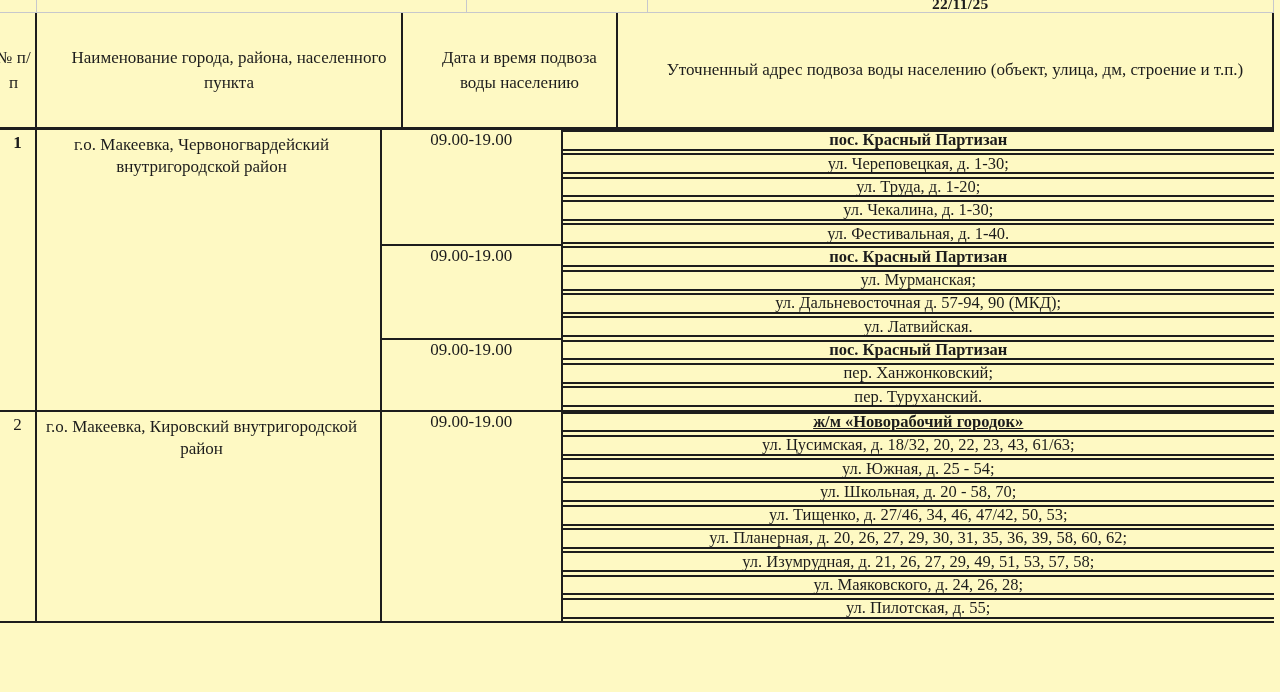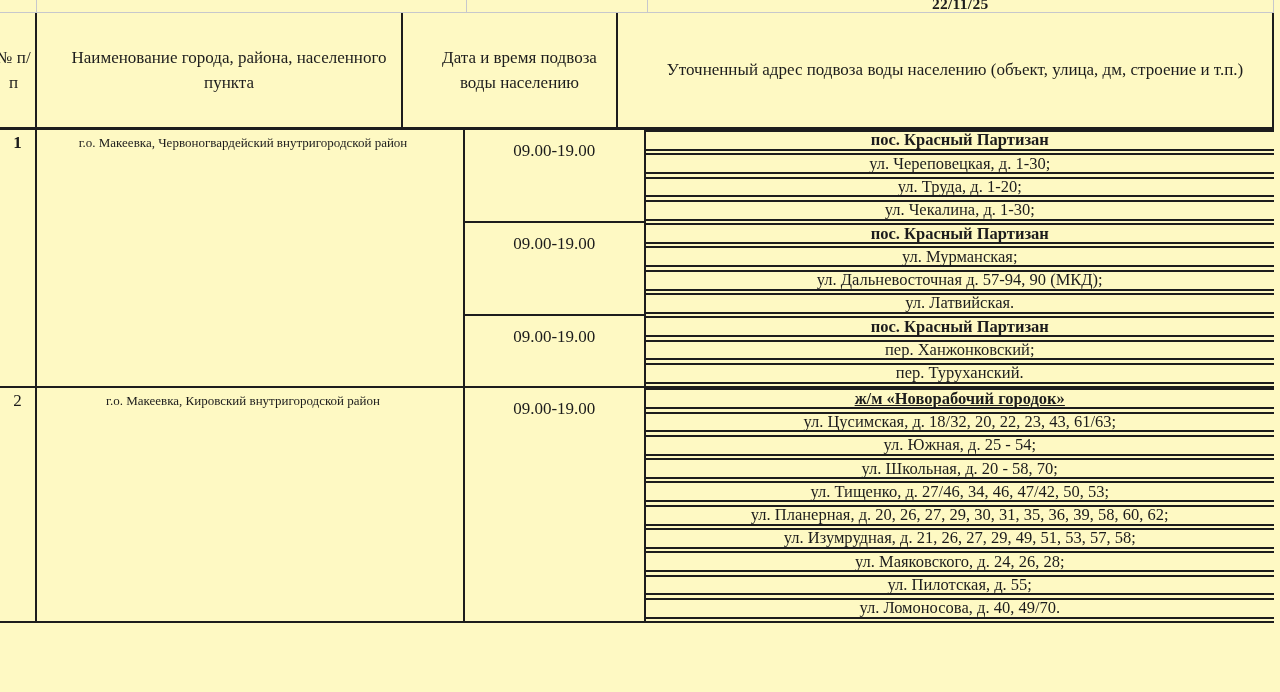--- a/index.html
+++ b/index.html
@@ -66,35 +66,35 @@
   
   .row { display: flex; width: 1274px; border-bottom: 2.5px solid #1d1d1d; }
   .r-num {
     width: 37px;
     align-items: flex-start;
     padding-top: 3px;
     font-size: 17px;
   }
   .r-num.bold { font-weight: bold; }
   .r-name {
-    width: 428px;
+    width: 345px;
     align-items: flex-start;
     padding: 4px 22px 0 8px;
-    font-size: 13px;
+    font-size: 17px;
     line-height: 1.32;
   }
   .blocks { flex: 1; display: flex; flex-direction: column; }
   .block { display: flex; }
   .time-cell {
     width: 180.5px;
     border-right: 2.5px solid #1d1d1d;
     display: flex;
     justify-content: center;
     align-items: flex-start;
-    padding-top: 11px;
+    padding-top: 0;
     font-size: 17px;
   }
   .block:not(:last-child) .time-cell { border-bottom: 2.5px solid #1d1d1d; }
   .addrs { flex: 1; display: flex; flex-direction: column; }
   .addr {
     height: 20.8px;
     margin-bottom: 2.5px;
     border-top: 2px solid #1d1d1d;
     border-bottom: 2px solid #1d1d1d;
     display: flex;
@@ -135,20 +135,21 @@
         <div class="cell r-num bold">1</div>
         <div class="cell r-name">г.о. Макеевка, Червоногвардейский внутригородской район</div>
         <div class="blocks">
           <div class="block">
             <div class="time-cell">09.00-19.00</div>
             <div class="addrs">
               <div class="addr bold">пос. Красный Партизан</div>
               <div class="addr">ул. Череповецкая, д. 1-30;</div>
               <div class="addr">ул. Труда, д. 1-20;</div>
               <div class="addr">ул. Чекалина, д. 1-30;</div>
+              <div class="addr">ул. Фестивальная, д. 1-40.</div>
             </div>
           </div>
           <div class="block">
             <div class="time-cell">09.00-19.00</div>
             <div class="addrs">
               <div class="addr bold">пос. Красный Партизан</div>
               <div class="addr">ул. Мурманская;</div>
               <div class="addr">ул. Дальневосточная д. 57-94, 90 (МКД);</div>
               <div class="addr">ул. Латвийская.</div>
             </div>
@@ -172,20 +173,19 @@
             <div class="addrs">
               <div class="addr bold underline">ж/м «Новорабочий городок»</div>
               <div class="addr">ул. Цусимская, д. 18/32, 20, 22, 23, 43, 61/63;</div>
               <div class="addr">ул. Южная, д. 25 - 54;</div>
               <div class="addr">ул. Школьная, д. 20 - 58, 70;</div>
               <div class="addr">ул. Тищенко, д. 27/46, 34, 46, 47/42, 50, 53;</div>
               <div class="addr">ул. Планерная, д. 20, 26, 27, 29, 30, 31, 35, 36, 39, 58, 60, 62;</div>
               <div class="addr">ул. Изумрудная, д. 21, 26, 27, 29, 49, 51, 53, 57, 58;</div>
               <div class="addr">ул. Маяковского, д. 24, 26, 28;</div>
               <div class="addr">ул. Пилотская, д. 55;</div>
-              <div class="addr">ул. Ломоносова, д. 40, 49/70.</div>
             </div>
           </div>
         </div>
       </div>
     </div>
 
 </div>
 
 </body></html>

